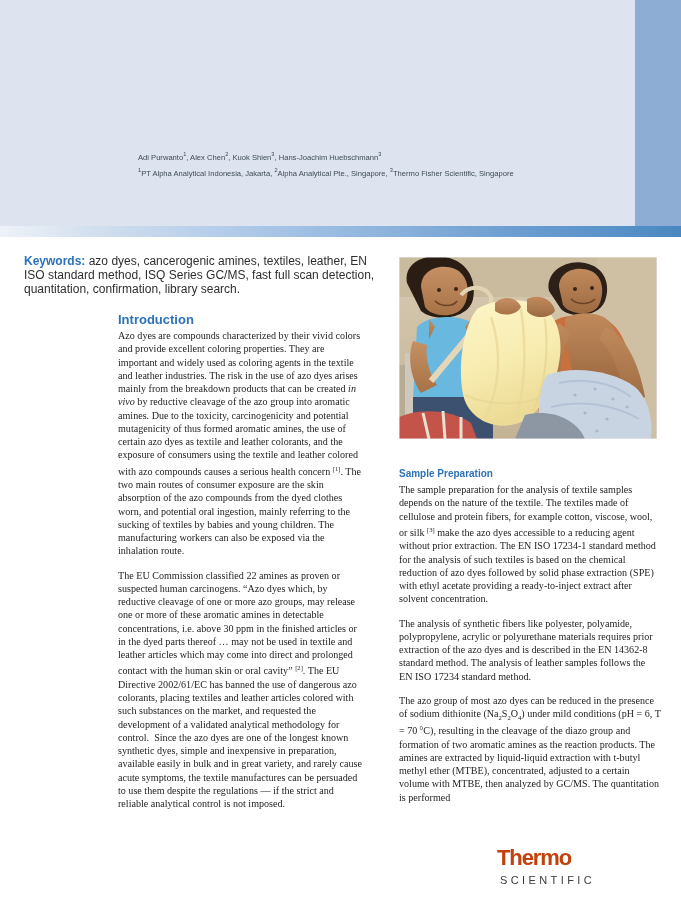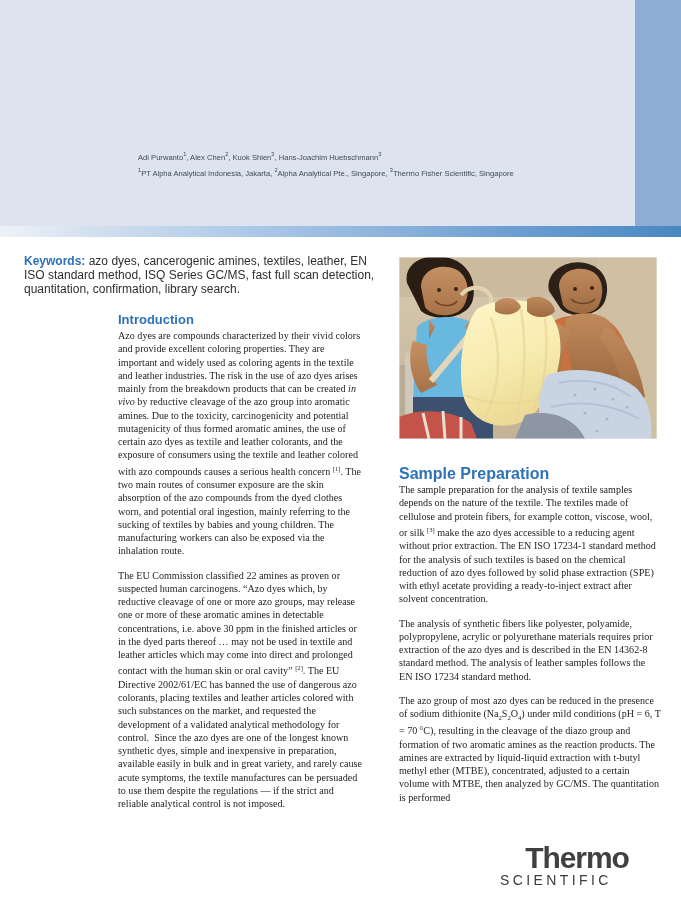--- a/index.html
+++ b/index.html
@@ -112,21 +112,21 @@
     color: #2d72b8;
     font-family: "Liberation Sans", sans-serif;
     font-size: 13px;
     font-weight: bold;
     line-height: 14px;
   }
   h3.sub {
     margin: 9px 0 2px 0;
     color: #2d72b8;
     font-family: "Liberation Sans", sans-serif;
-    font-size: 16px;
+    font-size: 10px;
     font-weight: bold;
     line-height: 14px;
   }
   p.body {
     margin: 0 0 11px 0;
     font-family: "Liberation Serif", serif;
     font-size: 10.1px;
     line-height: 13.25px;
     color: #1d1d1d;
     text-align: left;
@@ -139,30 +139,29 @@
   
   .logo {
     position: absolute;
     left: 497px;
     top: 842px;
     width: 160px;
     text-align: left;
   }
   .logo-word {
     font-family: "Liberation Sans", sans-serif;
-    font-size: 30px;
-    font-weight: bold;
-    color: #404040;
+    font-size: 22px;
+    font-weight: bold;
+    color: #c2410c;
     letter-spacing: -1.1px;
     line-height: 31px;
-    text-align: center;
   }
   .logo-sub {
     font-family: "Liberation Sans", sans-serif;
-    font-size: 14px;
+    font-size: 11px;
     font-weight: normal;
     color: #3b3b3b;
     letter-spacing: 3.4px;
     line-height: 14px;
     padding-left: 3px;
   }
 </style>
 </head>
 <body>
 

